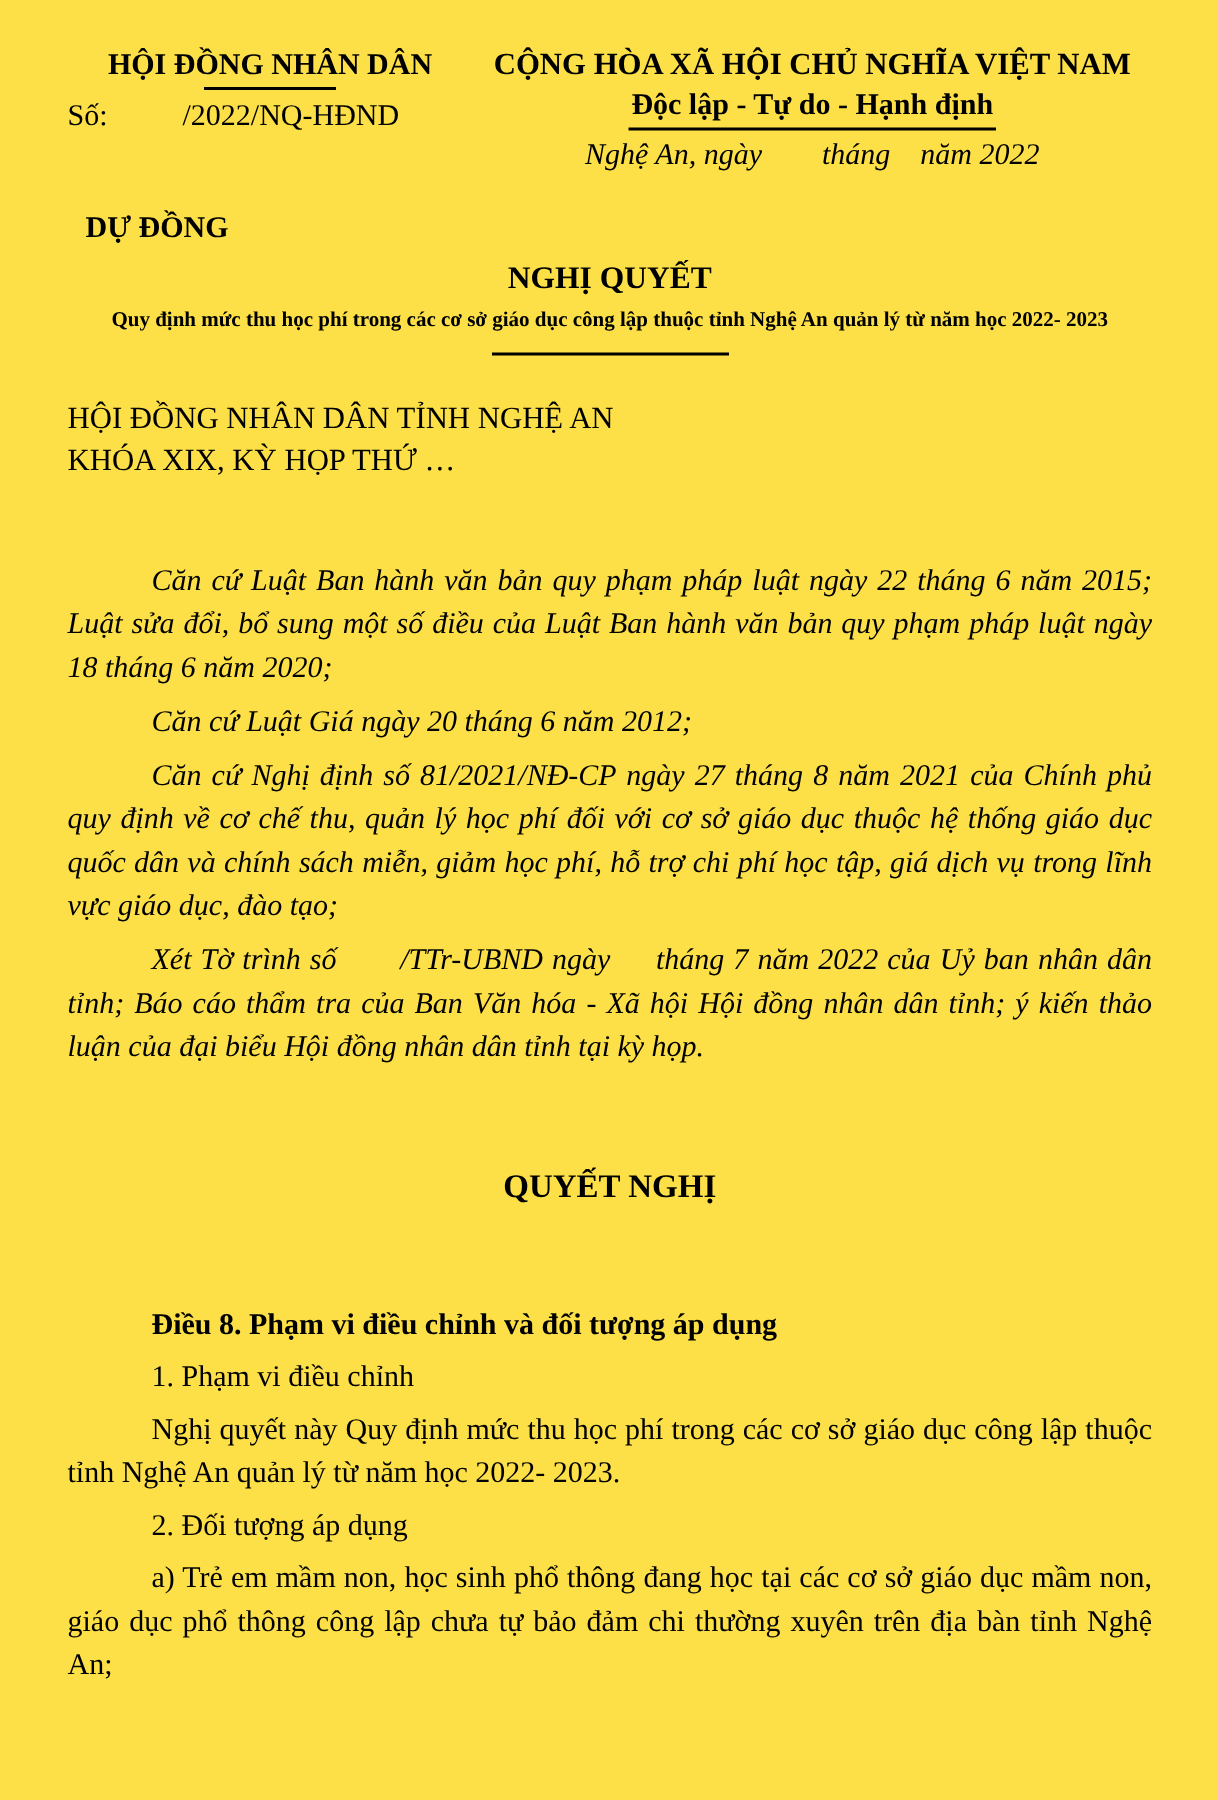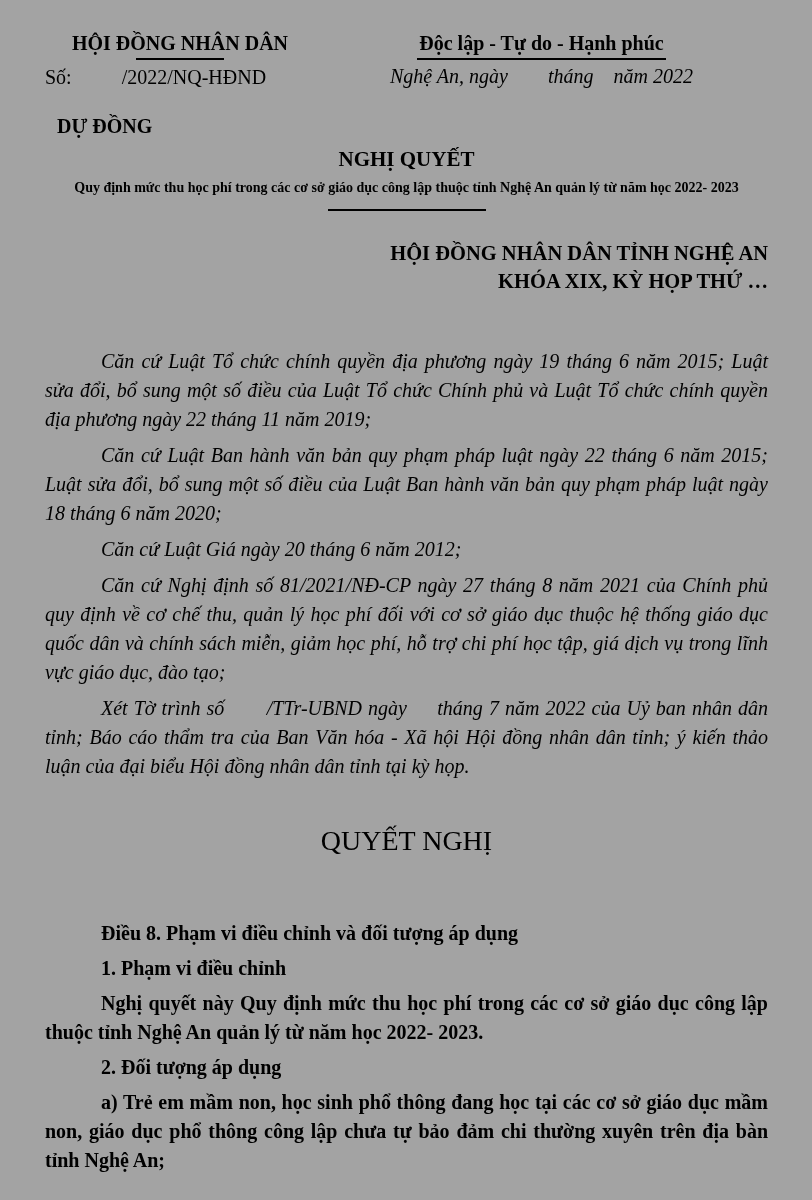--- a/index.html
+++ b/index.html
@@ -10,21 +10,21 @@
     overflow: hidden;
     font-family: "Liberation Serif", "DejaVu Serif", serif;
     color: #000000;
     font-size: 20px;
     line-height: 29px;
   }
   .page {
     width: 812px;
     height: 1200px;
     padding: 30px 44px 20px 45px;
-    background: #a3a3a3;
+    background: #fde047;
   }
 
   
   .nat-header {
     display: flex;
     flex-direction: row;
     align-items: flex-start;
   }
   .nh-left {
     width: 270px;
@@ -85,94 +85,93 @@
     margin: 1px auto 0 auto;
     max-width: 724px;
   }
   .title-rule {
     width: 158px;
     border-bottom: 2px solid #000;
     margin: 7px auto 0 auto;
   }
 
   .issuer {
-    text-align: right;
-    font-weight: bold;
+    text-align: left;
+    font-weight: normal;
     font-size: 20.5px;
     line-height: 28px;
     margin-top: 28px;
   }
 
   
   .preamble { margin-top: 52px; }
   .preamble p {
     font-style: italic;
     text-align: justify;
     text-indent: 56px;
     margin-bottom: 7px;
   }
   .preamble p.prewrap { white-space: pre-wrap; }
 
   
   .resolve-heading {
     text-align: center;
-    font-weight: normal;
-    font-size: 28px;
-    margin-top: 46px;
+    font-weight: bold;
+    font-size: 22px;
+    margin-top: 64px;
     line-height: 28px;
   }
 
   
   .article { margin-top: 64px; }
   .article-heading {
     font-weight: bold;
     text-indent: 56px;
     text-align: left;
     margin-bottom: 6px;
     line-height: 29px;
   }
   .article p {
     text-align: justify;
     text-indent: 56px;
     margin-bottom: 6px;
-    font-weight: bold;
   }
 </style>
 </head>
 <body>
 
 <div class="page">
 
   <div class="nat-header">
     <div class="nh-left">
       <div class="nh-org-line1">HỘI ĐỒNG NHÂN DÂN</div>
       <div class="nh-org-rule"></div>
       <div class="nh-doc-number">Số:          /2022/NQ-HĐND</div>
     </div>
     <div class="nh-right">
+      <div class="nh-rep-line1">CỘNG HÒA XÃ HỘI CHỦ NGHĨA VIỆT NAM</div>
       <div class="nh-rep-line2-wrap">
-        <span class="nh-rep-line2">Độc lập - Tự do - Hạnh phúc</span>
+        <span class="nh-rep-line2">Độc lập - Tự do - Hạnh định</span>
       </div>
       <div class="nh-dateline">Nghệ An, ngày        tháng    năm 2022</div>
     </div>
   </div>
 
   <div class="draft-label">DỰ ĐỒNG</div>
 
   <div class="doc-title">NGHỊ QUYẾT</div>
   <div class="doc-subject">Quy định mức thu học phí trong các cơ sở giáo dục công lập thuộc tỉnh Nghệ An quản lý từ năm học 2022- 2023</div>
   <div class="title-rule"></div>
 
   <div class="issuer">
     <div>HỘI ĐỒNG NHÂN DÂN TỈNH NGHỆ AN</div>
     <div>KHÓA XIX, KỲ HỌP THỨ …</div>
   </div>
 
   <div class="preamble">
-    <p>Căn cứ Luật Tổ chức chính quyền địa phương ngày 19 tháng 6 năm 2015; Luật sửa đổi, bổ sung một số điều của Luật Tổ chức Chính phủ và Luật Tổ chức chính quyền địa phương ngày 22 tháng 11 năm 2019;</p>
     <p>Căn cứ Luật Ban hành văn bản quy phạm pháp luật ngày 22 tháng 6 năm 2015; Luật sửa đổi, bổ sung một số điều của Luật Ban hành văn bản quy phạm pháp luật ngày 18 tháng 6 năm 2020;</p>
     <p>Căn cứ Luật Giá ngày 20 tháng 6 năm 2012;</p>
     <p>Căn cứ Nghị định số 81/2021/NĐ-CP ngày 27 tháng 8 năm 2021 của Chính phủ quy định về cơ chế thu, quản lý học phí đối với cơ sở giáo dục thuộc hệ thống giáo dục quốc dân và chính sách miễn, giảm học phí, hỗ trợ chi phí học tập, giá dịch vụ trong lĩnh vực giáo dục, đào tạo;</p>
     <p class="prewrap">Xét Tờ trình số       /TTr-UBND ngày     tháng 7 năm 2022 của Uỷ ban nhân dân tỉnh; Báo cáo thẩm tra của Ban Văn hóa - Xã hội Hội đồng nhân dân tỉnh; ý kiến thảo luận của đại biểu Hội đồng nhân dân tỉnh tại kỳ họp.</p>
   </div>
 
   <div class="resolve-heading">QUYẾT NGHỊ</div>
 
   <div class="article">
     <div class="article-heading">Điều 8. Phạm vi điều chỉnh và đối tượng áp dụng</div>

